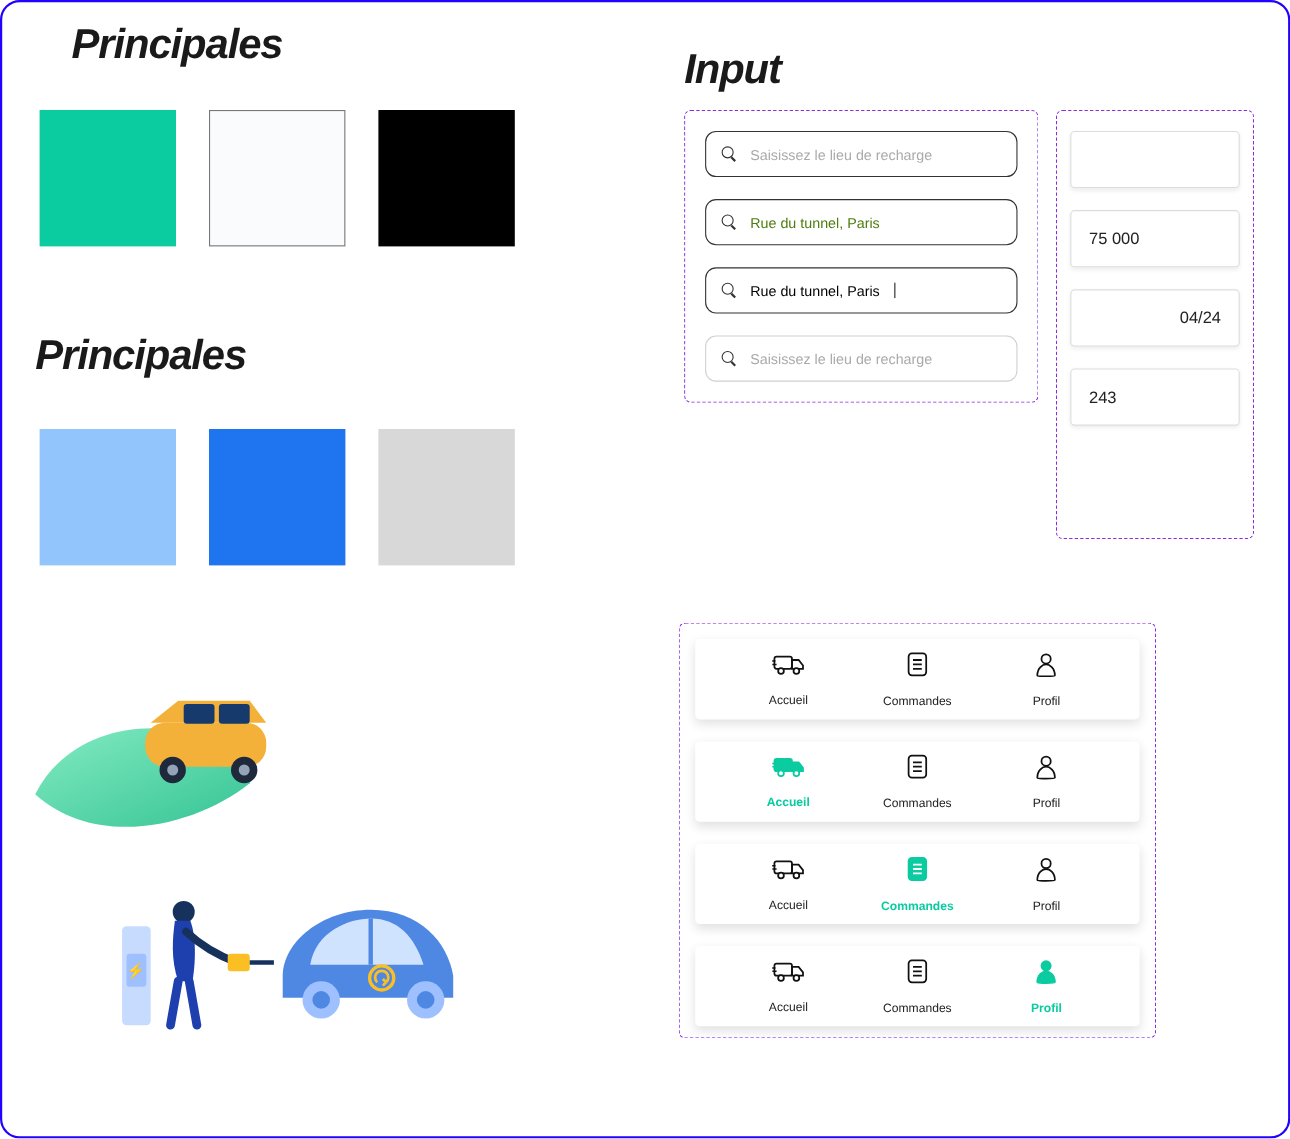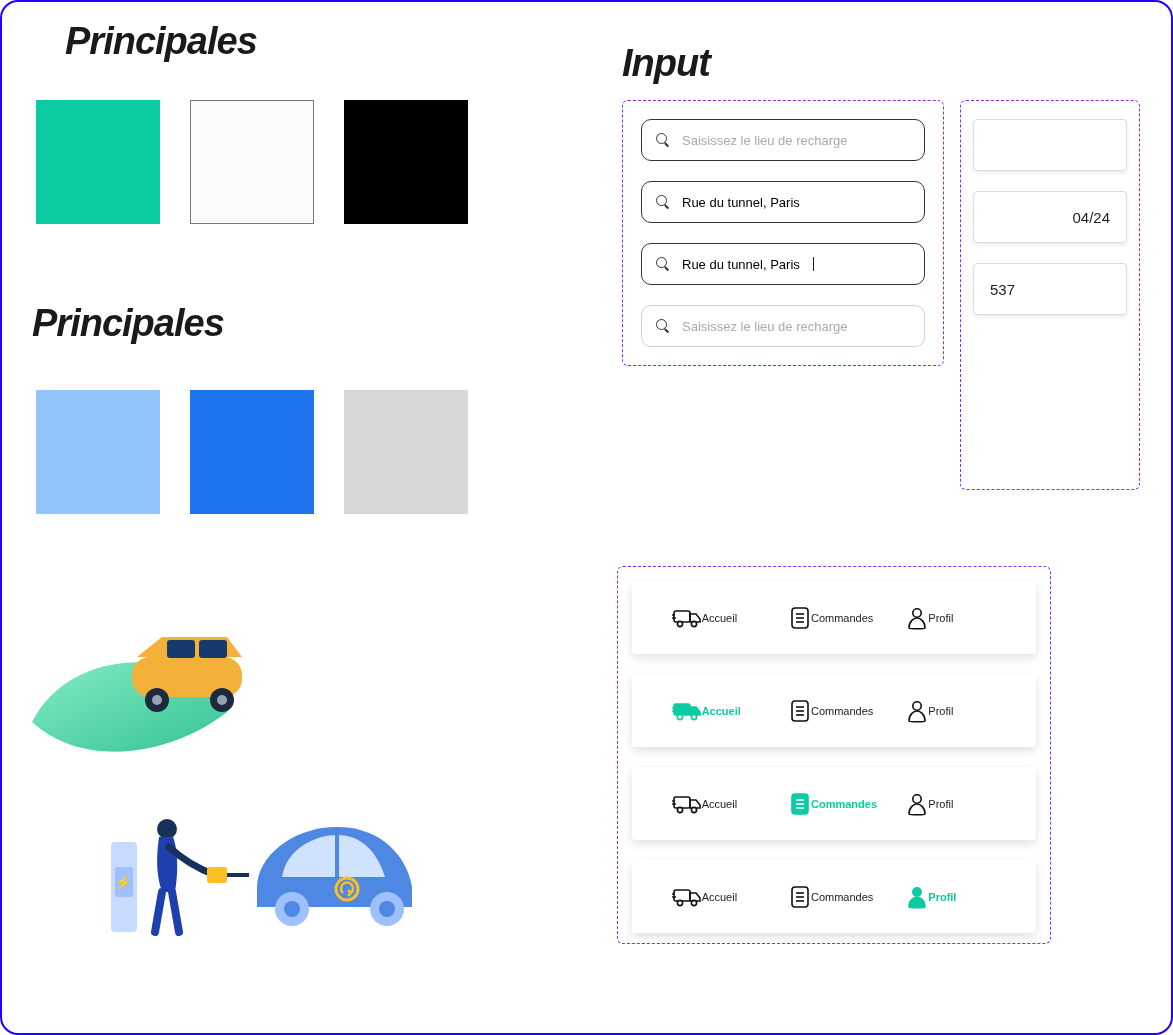--- a/index.html
+++ b/index.html
@@ -50,21 +50,21 @@
   }
   .search-field {
     display: flex; align-items: center;
     border: 1px solid #333; border-radius: 10px;
     height: 42px; padding: 0 14px; gap: 12px;
     background: #fff;
   }
   .search-field.light { border-color: #d0d0d0; }
   .search-field input {
     border: none; outline: none; flex: 1;
-    font-size: 13px; color: #000000;
+    font-size: 13px; color: #4d7c0f;
     background: transparent;
   }
   .search-field input::placeholder { color: #aaa; }
   .mag {
     width: 14px; height: 14px; position: relative; flex-shrink: 0;
   }
   .mag::before {
     content: ""; position: absolute; left: 0; top: 0;
     width: 9px; height: 9px; border: 1.5px solid #333; border-radius: 50%;
   }
@@ -91,21 +91,21 @@
     display: flex; flex-direction: column; gap: 20px;
   }
   .navbar {
     background: #fff; border-radius: 4px;
     box-shadow: 0 4px 10px rgba(0,0,0,0.12);
     height: 73px;
     display: flex; justify-content: space-around; align-items: center;
     padding: 0 26px;
   }
   .navitem {
-    display: flex; flex-direction: row; align-items: center; gap: 0;
+    display: flex; flex-direction: column; align-items: center; gap: 16px;
     width: 90px;
   }
   .navlabel { font-size: 11px; color: #222; }
   .navitem.active .navlabel { color: #0bcba0; font-weight: 600; }
   .navitem.active .ico { color: #0bcba0; }
   .ico { color: #111; }
 
   .cursor {
     display: inline-block; width: 1px; height: 14px;
     background: #222; vertical-align: middle; margin-left: 1px;
@@ -149,25 +149,28 @@
     <div class="search-field light">
       <span class="mag"></span>
       <input type="text" placeholder="Saisissez le lieu de recharge" style="">
     </div>
   </div>
 
   <div class="dashed-group inputs-right">
     <div class="small-input">
         <span></span>
       </div>
+    <div class="small-input">
+        <span>75 000</span>
+      </div>
     <div class="small-input centered">
         <span>04/24</span>
       </div>
     <div class="small-input">
-        <span>537</span>
+        <span>243</span>
       </div>
   </div>
 
   <svg class="illus1" viewBox="0 0 220 140">
     <defs>
       <linearGradient id="g1" x1="0" y1="0" x2="1" y2="1">
         <stop offset="0%" stop-color="#6ee7b7"></stop>
         <stop offset="100%" stop-color="#10b981"></stop>
       </linearGradient>
     </defs>

